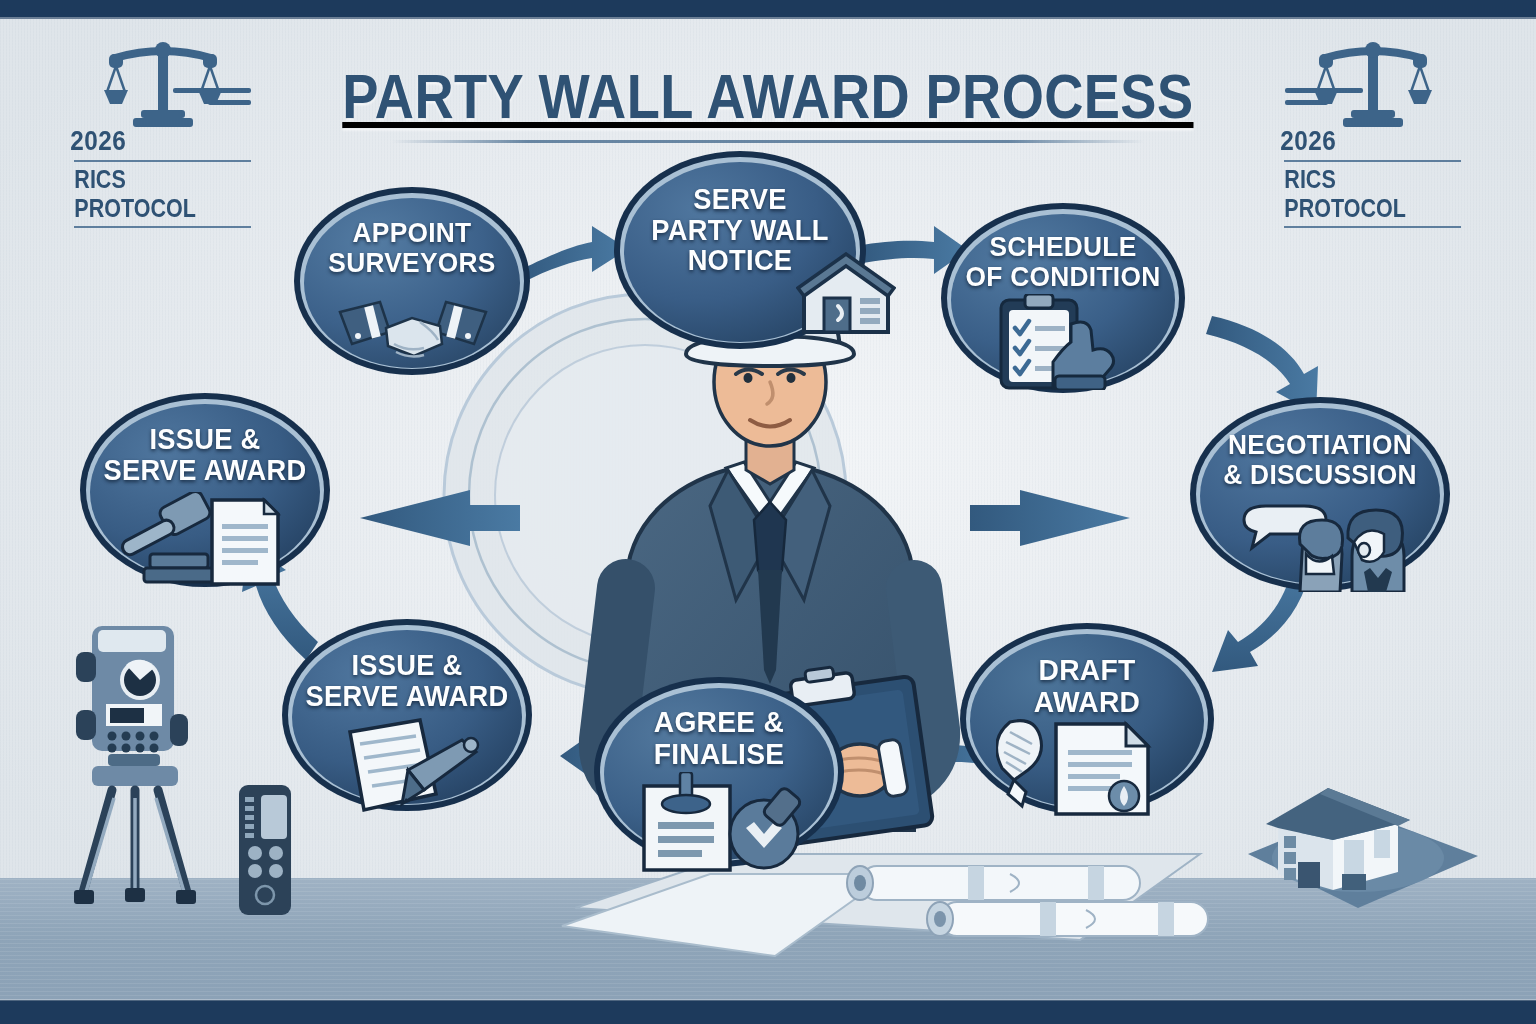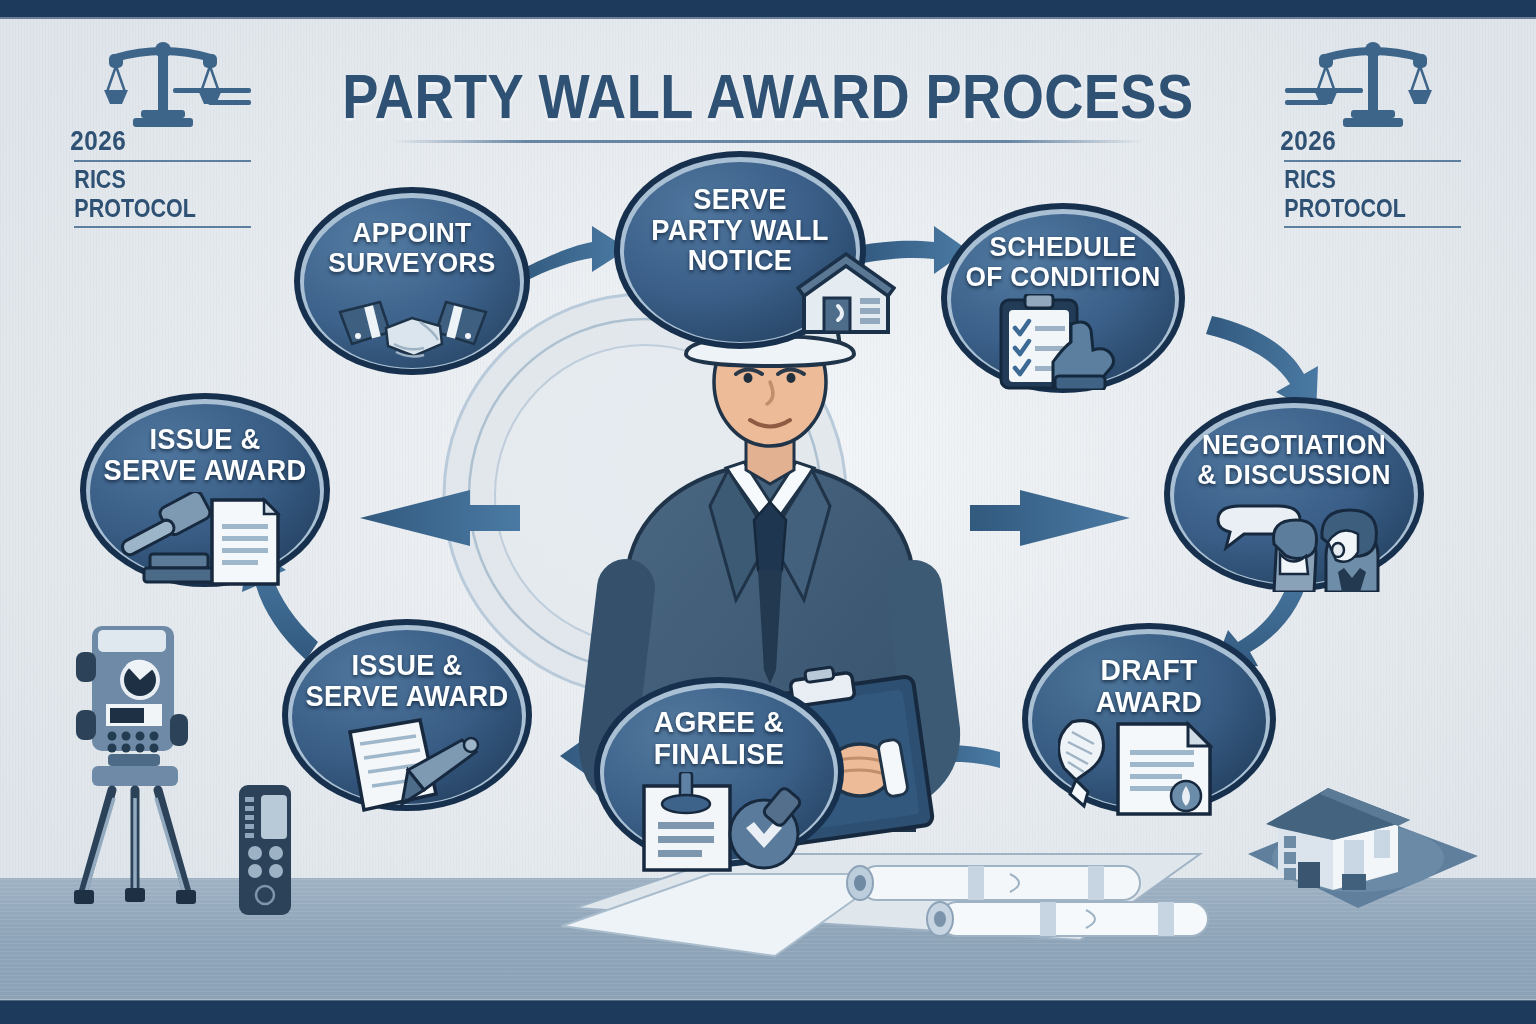--- a/index.html
+++ b/index.html
@@ -32,21 +32,21 @@
     background-image:repeating-linear-gradient(0deg, rgba(255,255,255,.25) 0 1px, rgba(0,0,0,0) 1px 4px);
   }
   .bar-top{position:absolute;left:0;top:0;width:100%;height:19px;background:#1d3a5c;}
   .bar-top-sheen{position:absolute;left:0;top:17px;width:100%;height:2px;background:rgba(255,255,255,.35);}
   .bar-bottom{position:absolute;left:0;bottom:0;width:100%;height:24px;background:#1d3a5c;}
   .bar-bottom-sheen{position:absolute;left:0;bottom:23px;width:100%;height:2px;background:rgba(255,255,255,.22);}
 
   
   .title-wrap{
     position:absolute;left:0;top:40px;width:1536px;height:112px;
-    display:flex;align-items:center;justify-content:center;pointer-events:none;
+    display:flex;align-items:center;justify-content:center;pointer-events:none;text-decoration:underline;
   }
   .title{
     font-family:"Liberation Sans Narrow","Liberation Sans",sans-serif;
     font-weight:bold;font-size:63px;letter-spacing:.5px;
     color:#2f5274;
     transform:scaleX(.86);transform-origin:center;
     text-shadow:0 2px 3px rgba(255,255,255,.85), 0 1px 0 rgba(40,70,100,.25);
     white-space:nowrap;
   }
   .title-dash{width:78px;display:flex;flex-direction:column;gap:7px;margin:0 22px;}
@@ -424,21 +424,21 @@
       <g fill="#9db2c5">
           <rect x="38" y="32" width="30" height="5"></rect>
           <rect x="38" y="52" width="30" height="5"></rect>
           <rect x="38" y="72" width="30" height="5"></rect>
         </g>
       <path d="M74 30 q16 -6 20 6 l2 20 q12 -4 18 4 q6 8 -2 16 l-12 14 q-8 10 -22 8 l-22 -4 l0 -26 q10 -14 18 -20 Z" fill="#5c7e9f" stroke="#15293e" stroke-width="3"></path>
       <rect x="58" y="82" width="50" height="14" rx="4" fill="#3f6285" stroke="#15293e" stroke-width="3"></rect>
     </svg>
   </div>
 
-  <div class="node" id="n-nego" style="left:1160px;top:392px;width:268px;height:204px;">
+  <div class="node" id="n-nego" style="left:1186px;top:392px;width:268px;height:204px;">
     <svg class="shell" viewBox="0 0 268 204">
       <defs>
           <radialGradient id="g4" cx="32%" cy="26%" r="85%">
         <stop offset="0%" stop-color="#4f769e"></stop>
             <stop offset="60%" stop-color="#395d86"></stop>
             <stop offset="100%" stop-color="#264464"></stop>
       </radialGradient>
         </defs>
       <ellipse cx="134" cy="102" rx="130" ry="97" fill="#17304d"></ellipse>
       <ellipse cx="134" cy="102" rx="124" ry="91" fill="#a9c0d4"></ellipse>
@@ -454,21 +454,21 @@
       <path d="M62 46 q-4 -24 22 -24 q24 0 20 26 q-2 10 -14 12 q-14 2 -20 -6 Z" fill="#5d7d9c" stroke="#17293e" stroke-width="3"></path>
       <path d="M68 56 q12 14 26 2 l2 18 l-28 0 Z" fill="#f0f5f9" stroke="#17293e" stroke-width="2.5"></path>
       <path d="M114 58 q0 -26 26 -26 q26 0 26 26 l0 36 l-52 0 Z" fill="#6e8da9" stroke="#17293e" stroke-width="3"></path>
       <path d="M110 40 q-2 -28 28 -28 q30 0 26 30 q-2 14 -16 16 q-18 2 -26 -8 Z" fill="#3e5e7e" stroke="#17293e" stroke-width="3"></path>
       <path d="M116 44 q12 -18 30 -8 l0 18 q-8 14 -22 8 Z" fill="#f0f5f9" stroke="#17293e" stroke-width="2.5"></path>
       <ellipse cx="126" cy="52" rx="6" ry="7" fill="#e3ebf1" stroke="#17293e" stroke-width="2.5"></ellipse>
       <path d="M132 70 l8 10 l8 -10 l6 4 l-6 20 l-18 0 l-4 -20 Z" fill="#22394f"></path>
     </svg>
   </div>
 
-  <div class="node" id="n-draft" style="left:1018px;top:618px;width:262px;height:202px;">
+  <div class="node" id="n-draft" style="left:956px;top:618px;width:262px;height:202px;">
     <svg class="shell" viewBox="0 0 262 202">
       <defs>
           <radialGradient id="g5" cx="32%" cy="26%" r="85%">
         <stop offset="0%" stop-color="#4c7499"></stop>
             <stop offset="60%" stop-color="#375b82"></stop>
             <stop offset="100%" stop-color="#244161"></stop>
       </radialGradient>
         </defs>
       <ellipse cx="131" cy="101" rx="127" ry="96" fill="#17304d"></ellipse>
       <ellipse cx="131" cy="101" rx="121" ry="90" fill="#a9c0d4"></ellipse>

